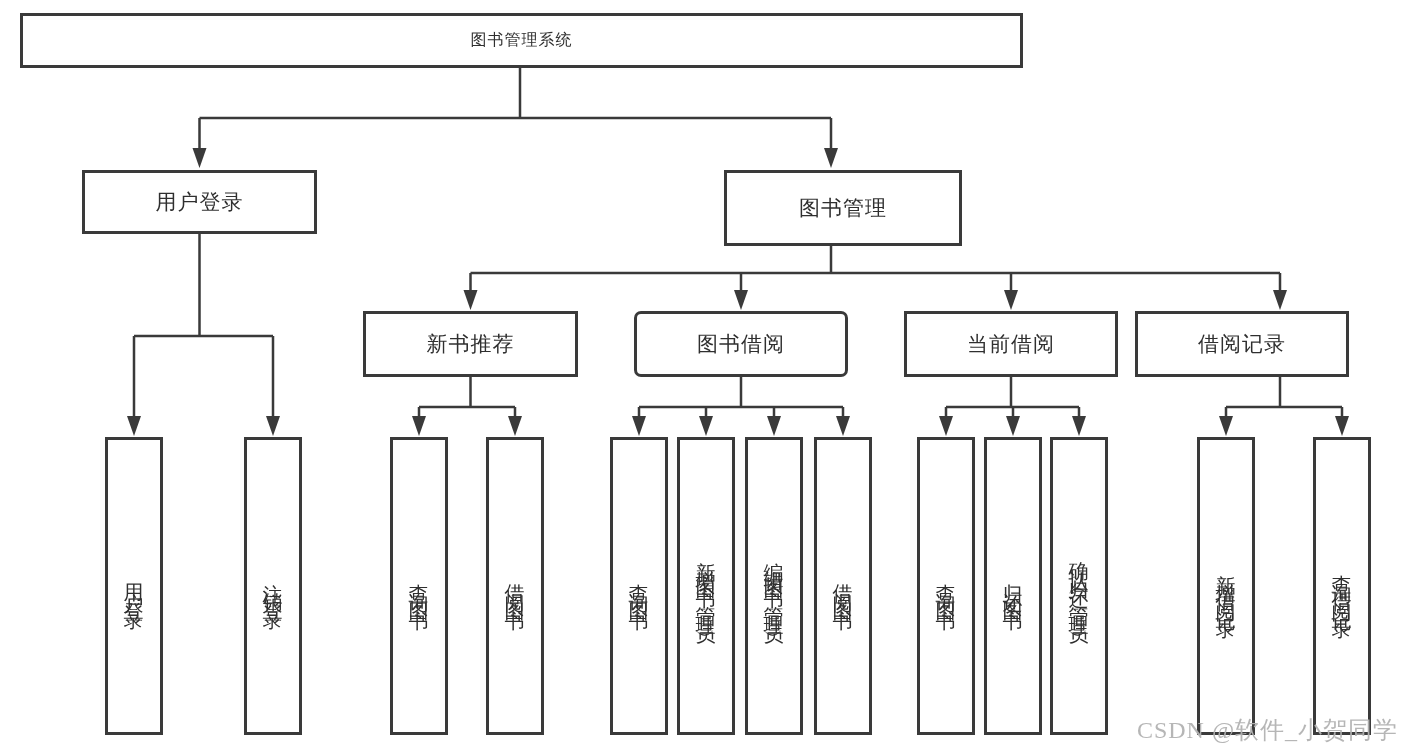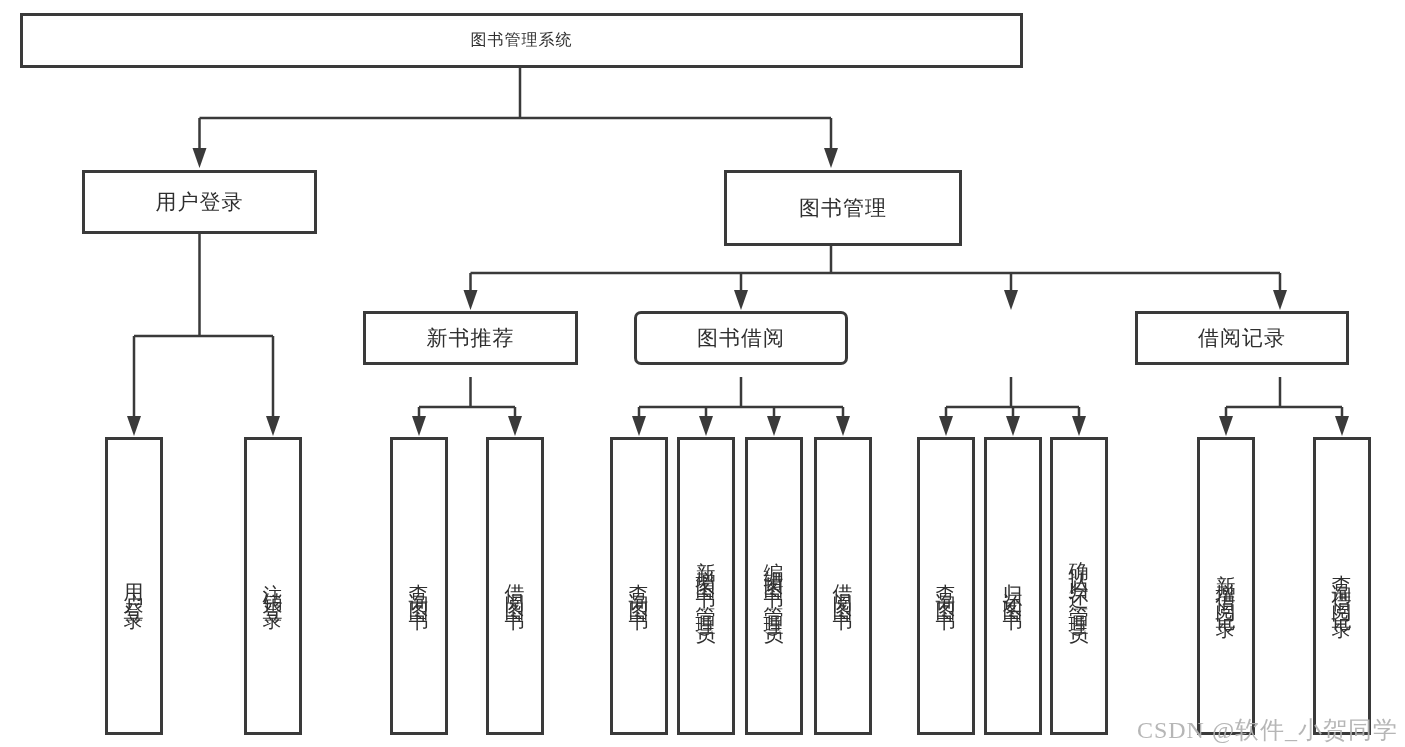--- a/index.html
+++ b/index.html
@@ -36,21 +36,21 @@
     font-size: 21px;
     letter-spacing: 1px;
   }
   .root-box {
     left: 20px; top: 13px;
     width: 1003px; height: 55px;
     font-size: 16px;
   }
   .l2-user   { left: 82px;  top: 170px; width: 235px; height: 64px; }
   .l2-book   { left: 712px; top: 170px; width: 238px; height: 76px; margin-left: 12px; }
-  .l3 { top: 311px; height: 54px; }
+  .l3 { top: 311px; height: 66px; }
   .l3-recommend { left: 363px;  width: 215px; }
   .l3-borrow    { left: 634px;  width: 214px; border-radius: 7px; }
   .l3-current   { left: 904px;  width: 214px; }
   .l3-records   { left: 1135px; width: 214px; }
   .v-box {
     top: 437px;
     width: 58px;
     height: 298px;
   }
   .v-box span {
@@ -140,20 +140,23 @@
   <div class="box h-box l2-book">
     <span>图书管理</span>
   </div>
 
   <div class="box h-box l3 l3-recommend">
     <span>新书推荐</span>
   </div>
   <div class="box h-box l3 l3-borrow">
     <span>图书借阅</span>
   </div>
+  <div class="box h-box l3 l3-current">
+    <span>当前借阅</span>
+  </div>
   <div class="box h-box l3 l3-records">
     <span>借阅记录</span>
   </div>
 
   <div class="box v-box vb1">
     <span>用户登录</span>
   </div>
   <div class="box v-box vb2">
     <span>注销登录</span>
   </div>

